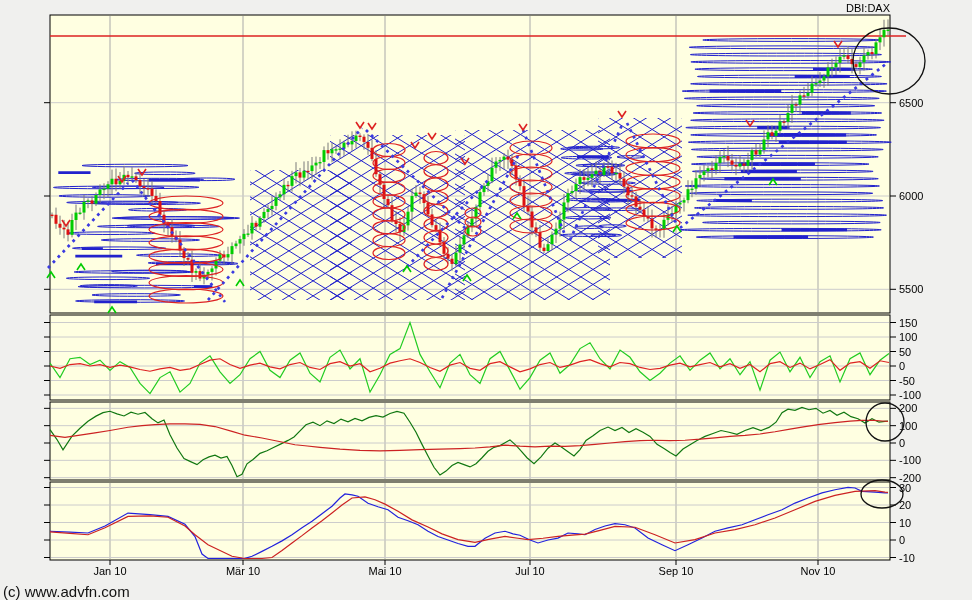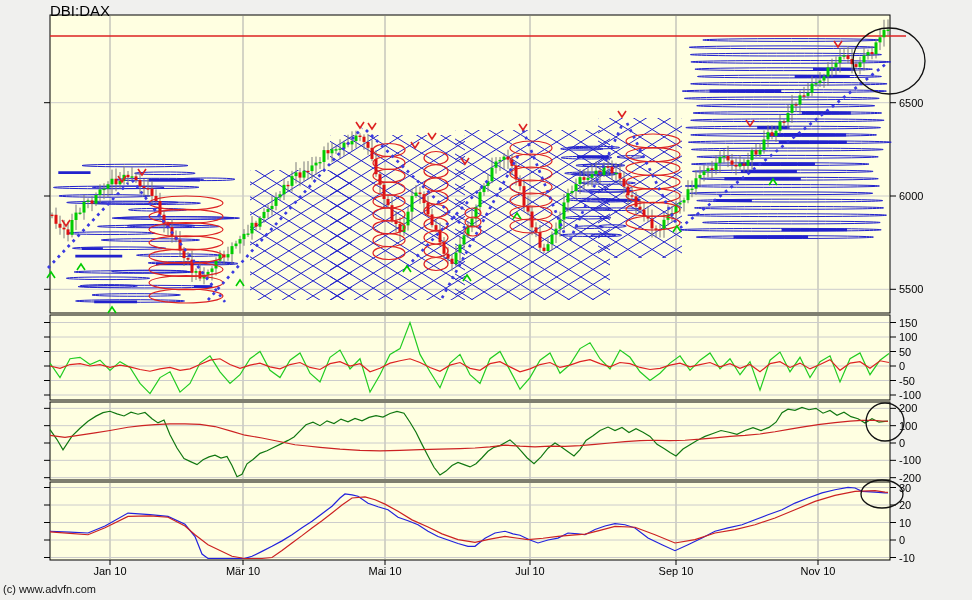--- a/index.html
+++ b/index.html
@@ -1,21 +1,21 @@
 <!DOCTYPE html>
 <html><head>
 <meta charset="utf-8">
 <style>
   html,body{margin:0;padding:0;background:#e8e8e8;}
   #stage{position:relative;width:972px;height:600px;background:#f0f0ee;overflow:hidden;
          font-family:"Liberation Sans",sans-serif;}
   #chart{position:absolute;left:0;top:0;}
-  .chart-title{position:absolute;top:2px;left:50px;width:840px;text-align:left;
-               font-size:15px;color:#000;z-index:5;}
-  .copyright{position:absolute;left:3px;top:583px;font-size:11px;color:#111;z-index:5;}
+  .chart-title{position:absolute;top:2px;left:50px;width:840px;text-align:right;
+               font-size:11px;color:#000;z-index:5;}
+  .copyright{position:absolute;left:3px;top:583px;font-size:15px;color:#111;z-index:5;}
 </style>
 </head>
 <body>
 
 <div id="stage">
   <div class="chart-title">DBI:DAX</div>
   <svg id="chart" width="972" height="600">
       <g>
         <rect x="50" y="15" width="840" height="545" fill="#ffffe1"></rect>
       </g>

